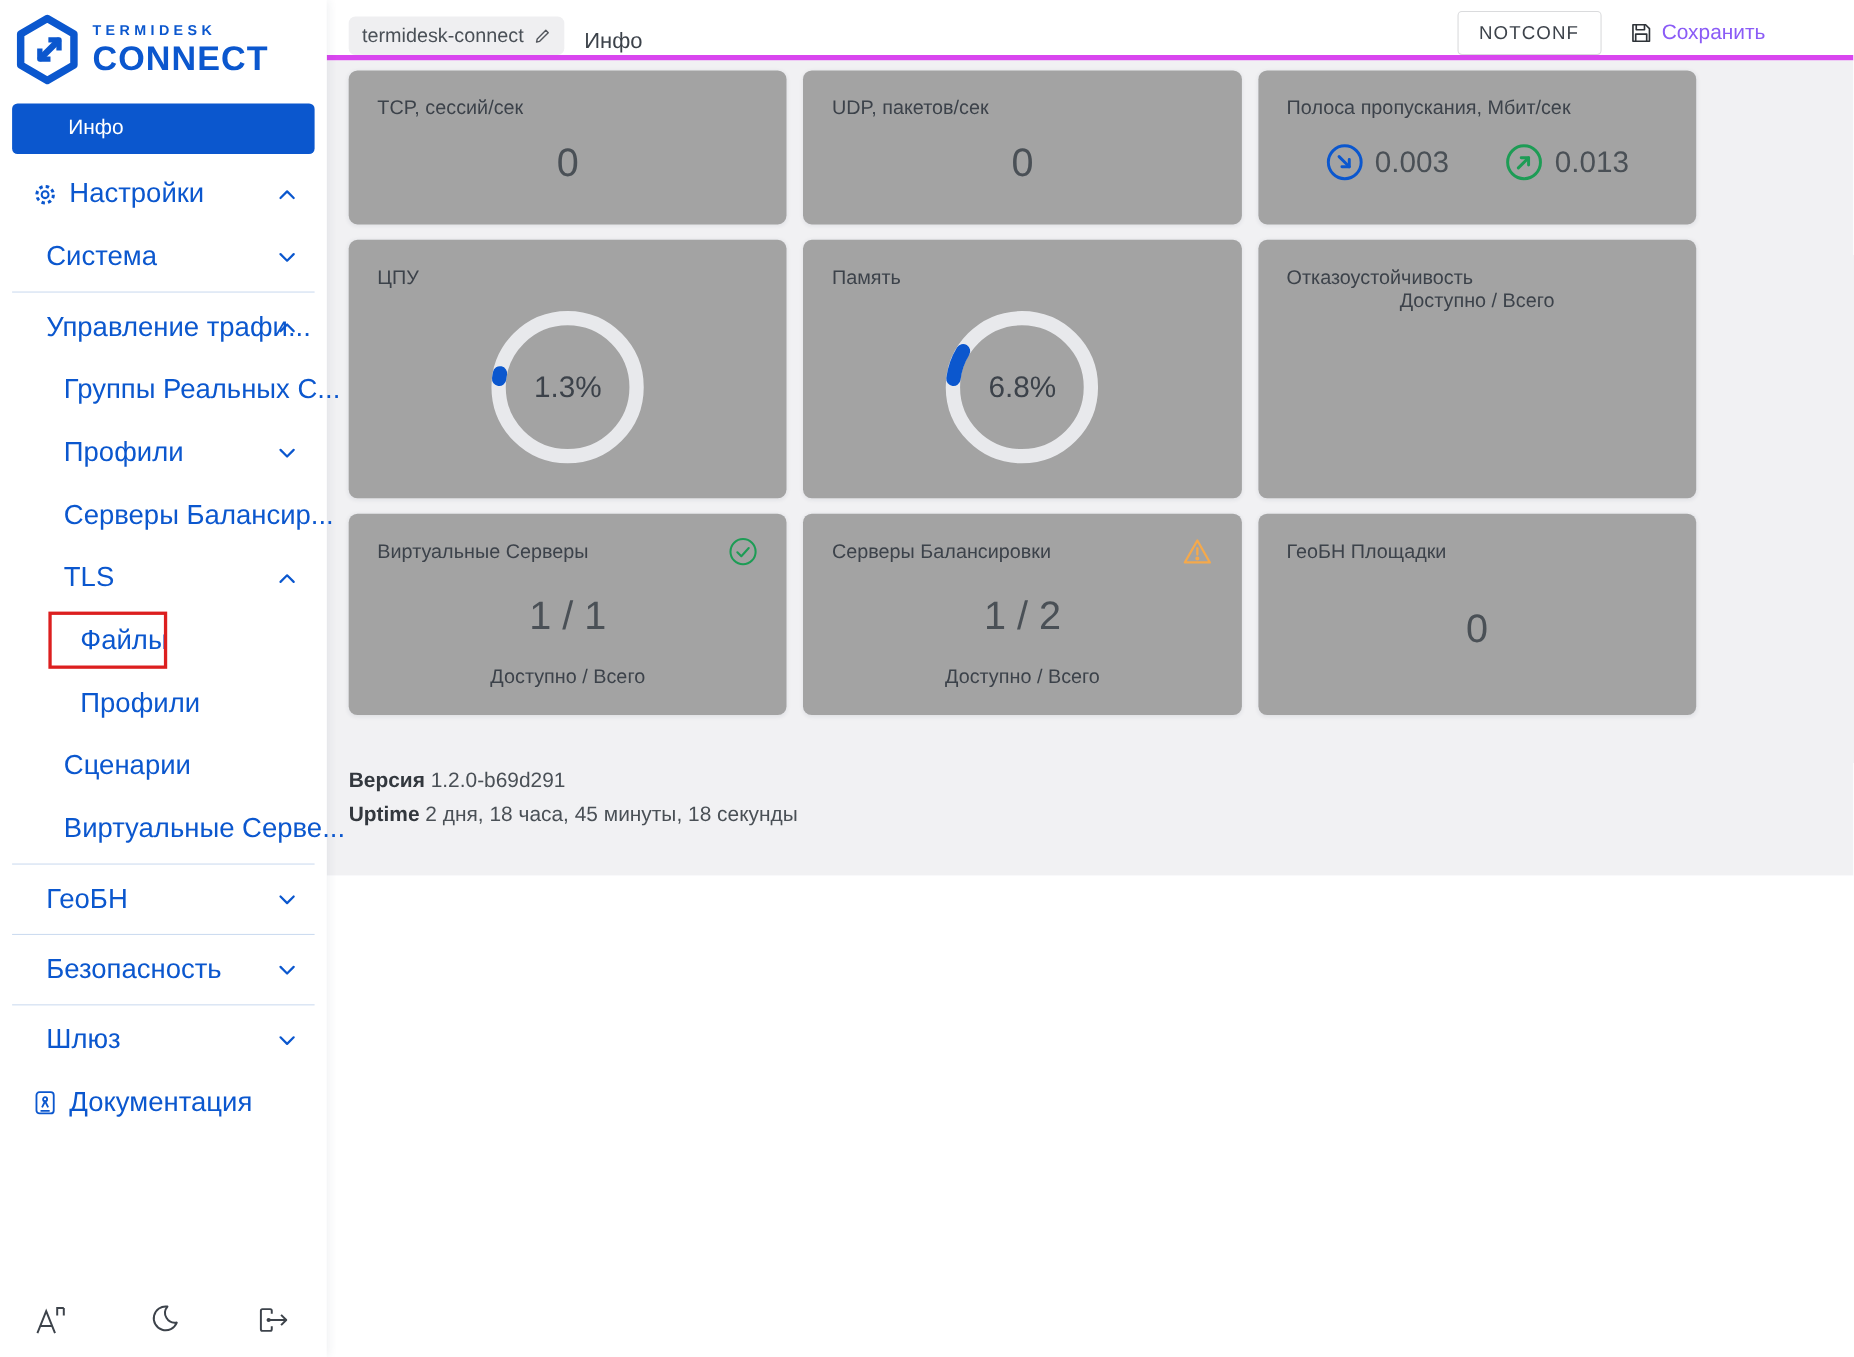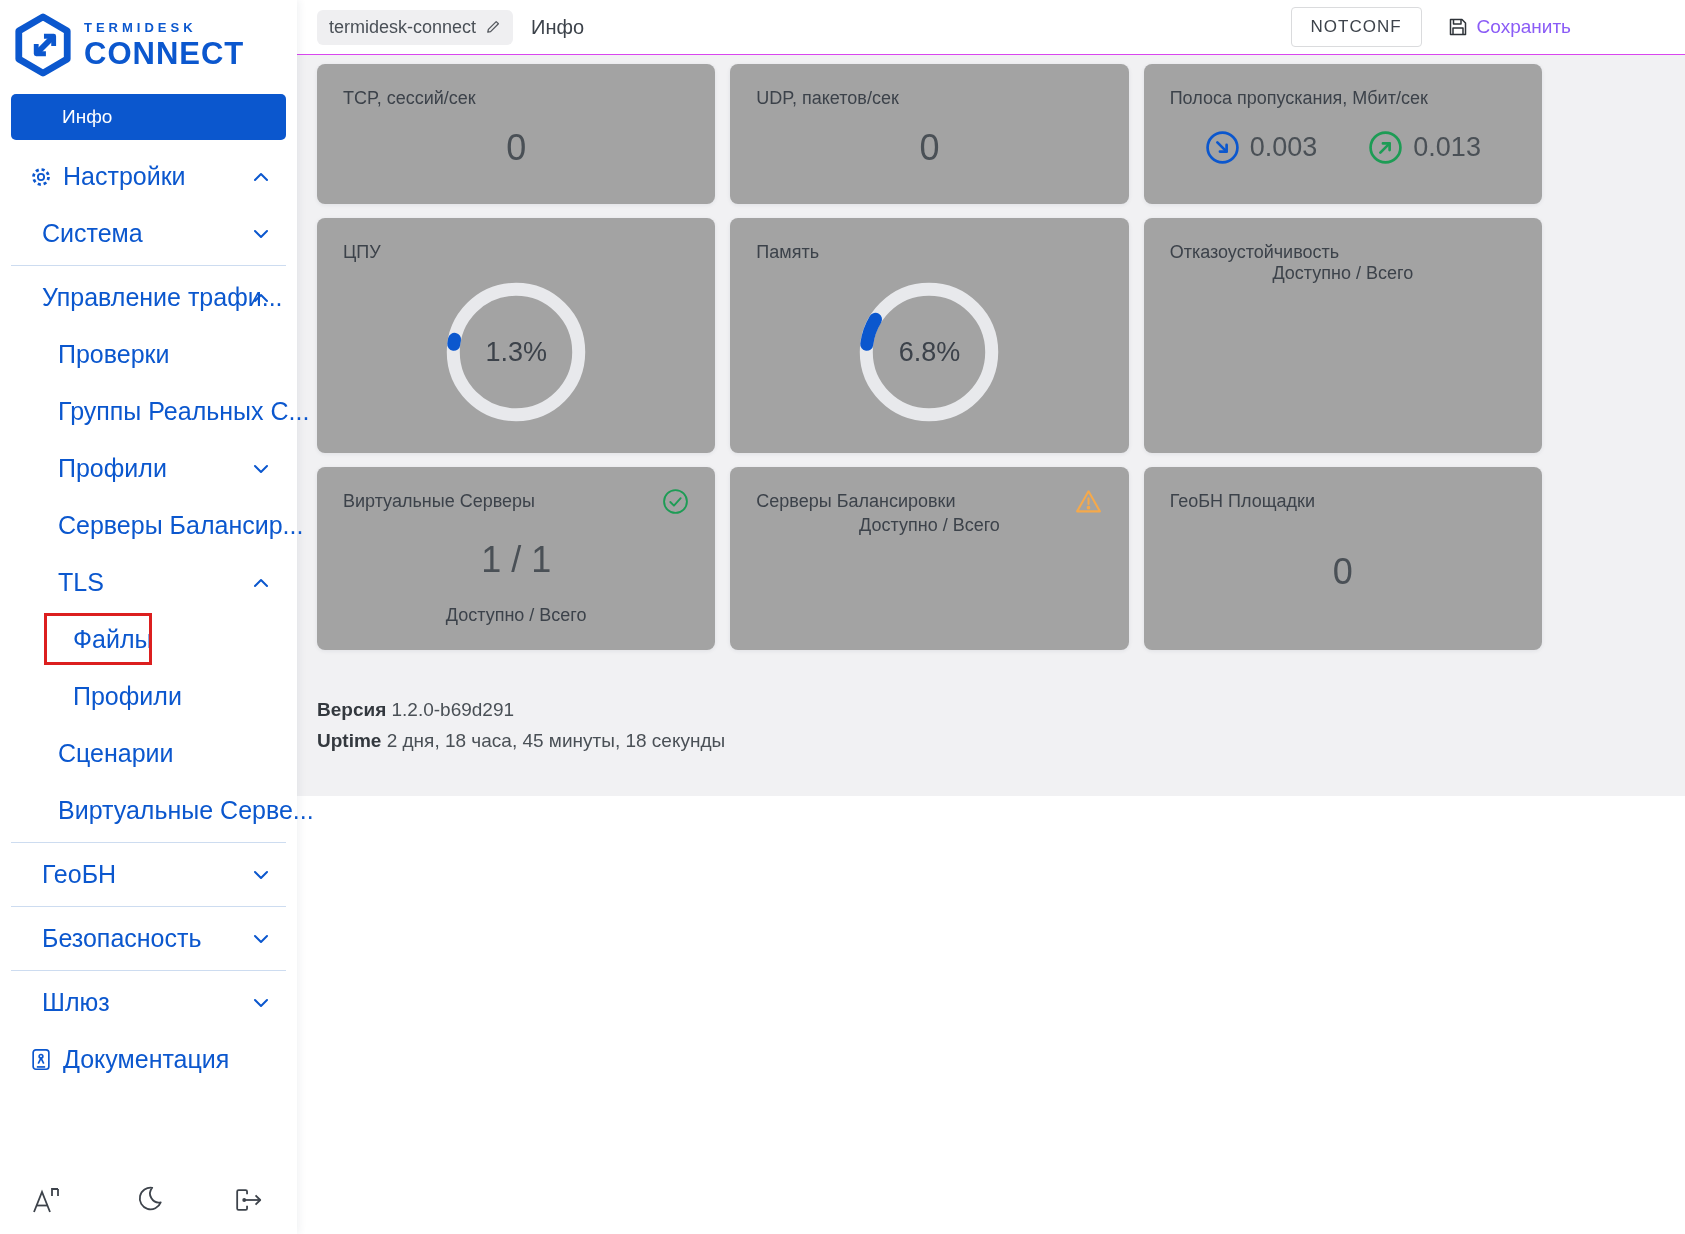--- a/index.html
+++ b/index.html
@@ -30,22 +30,22 @@
   .chev { position:absolute; right:28px; top:50%; transform:translateY(-50%); display:flex; }
   .sep { border-top:1px solid #cddcf0; margin:3px 11px; }
   .red-box { position:absolute; left:44px; top:2px; width:108px; height:52px;
     border:3px solid #DC1F1F; pointer-events:none; }
   .side-footer { margin-top:auto; display:flex; justify-content:space-between;
     padding:0 32px 18px 30px; align-items:flex-end; }
   .foot-btn { background:none; border:none; cursor:pointer; color:#3D434B; display:flex; }
 
   
   .main { flex:1; display:flex; flex-direction:column; height:1234px; background:#fff; }
-  header { height:55px; min-height:55px; background:#fff; display:flex; align-items:center;
-    padding:0 114px 0 20px; border-bottom:1px solid #d946ef; }
+  header { height:55px; min-height:55px; background:#fff; display:flex; align-items:flex-end;
+    padding:0 80px 0 20px; border-bottom:5px solid #d946ef; }
   .chip { background:#efeff1; border-radius:6px; padding:7px 12px; display:flex;
     align-items:center; gap:9px; font-size:18px; color:#4A5057; cursor:pointer; }
   .page-title { font-size:20px; color:#3C424A; margin-left:18px; }
   .hd-right { margin-left:auto; display:flex; align-items:center; gap:26px; }
   .badge { border:1px solid #dadbdd; border-radius:4px; background:#fff; padding:9px 19px;
     font-size:17px; letter-spacing:1px; color:#3D434B; cursor:pointer;
     font-family:"Liberation Sans", sans-serif; }
   .save-btn { background:none; border:none; display:flex; align-items:center; gap:9px;
     font-size:19px; color:#8b5cf6; cursor:pointer; font-family:"Liberation Sans", sans-serif; }
 
@@ -119,23 +119,20 @@
           </span>
       </a>
       <div class="sep"></div>
       <a class="item lvl1">
         <span class="lbl">Управление трафи...</span>
         <span class="chev">
             <svg width="16" height="10" viewBox="0 0 16 10">
               <polyline points="2,8 8,2 14,8" fill="none" stroke="currentColor" stroke-width="2" stroke-linecap="round" stroke-linejoin="round"></polyline>
             </svg>
           </span>
-      </a>
-      <a class="item lvl2">
-        <span class="lbl">Проверки</span>
       </a>
       <a class="item lvl2">
         <span class="lbl">Группы Реальных С...</span>
       </a>
       <a class="item lvl2">
         <span class="lbl">Профили</span>
         <span class="chev">
             <svg width="16" height="10" viewBox="0 0 16 10">
               <polyline points="2,2 8,8 14,2" fill="none" stroke="currentColor" stroke-width="2" stroke-linecap="round" stroke-linejoin="round"></polyline>
             </svg>
@@ -350,20 +347,23 @@
           <div class="card-head">
             <div class="card-title">Серверы Балансировки</div>
             <span class="status-icon">
               <svg width="29" height="27" viewBox="0 0 28 26" fill="none" stroke="#F5A94B" stroke-width="2" stroke-linejoin="round">
                 <path d="M14 3.2 L25 22.5 H3 Z"></path>
                 <line x1="14" y1="10" x2="14" y2="15.5" stroke-linecap="round"></line>
                 <circle cx="14" cy="19" r="0.8" fill="#F5A94B"></circle>
               </svg>
             </span>
           </div>
+          <div class="card-body">
+              <div class="big">1 / 2</div>
+            </div>
           <div class="caption">Доступно / Всего</div>
         </div>
 
         <div class="card">
           <div class="card-title">ГеоБН Площадки</div>
           <div class="card-body">
               <div class="big">0</div>
             </div>
         </div>
 

